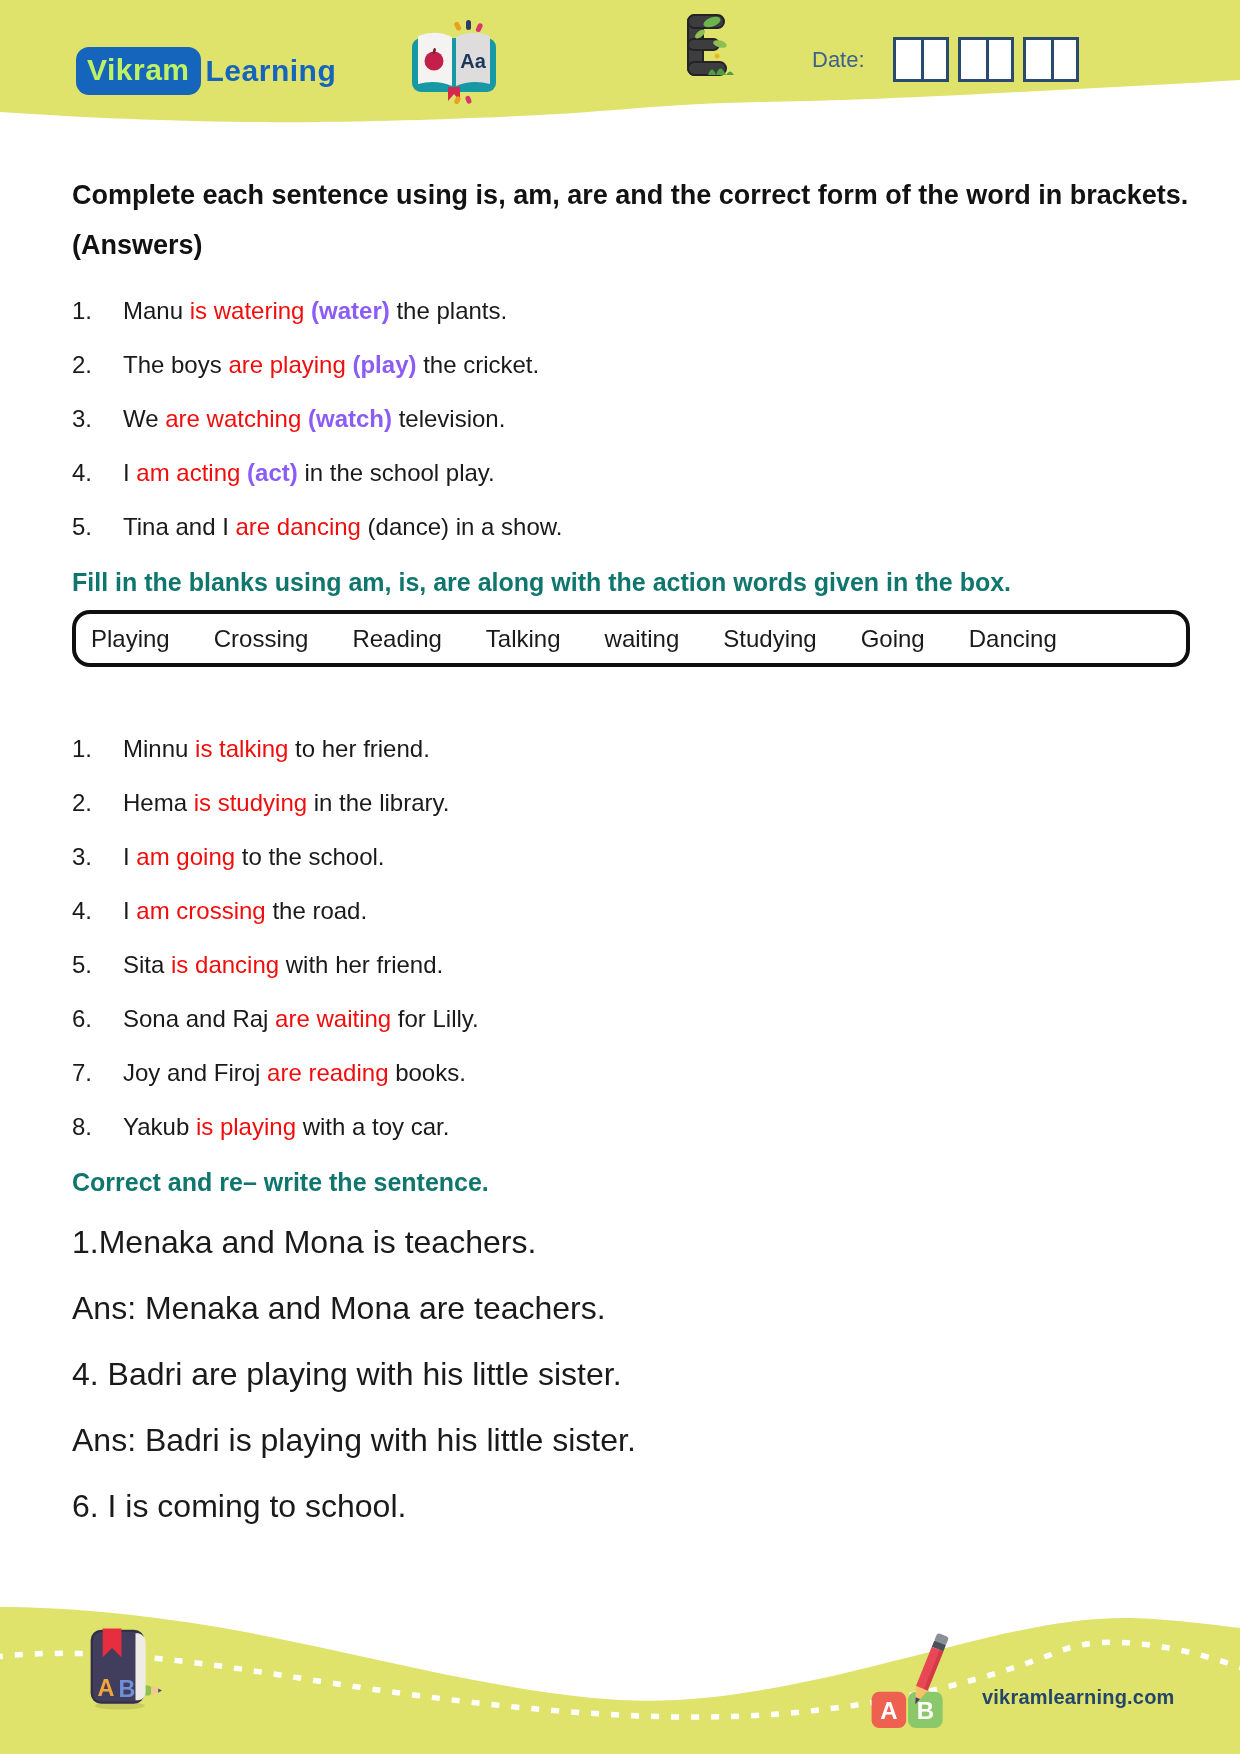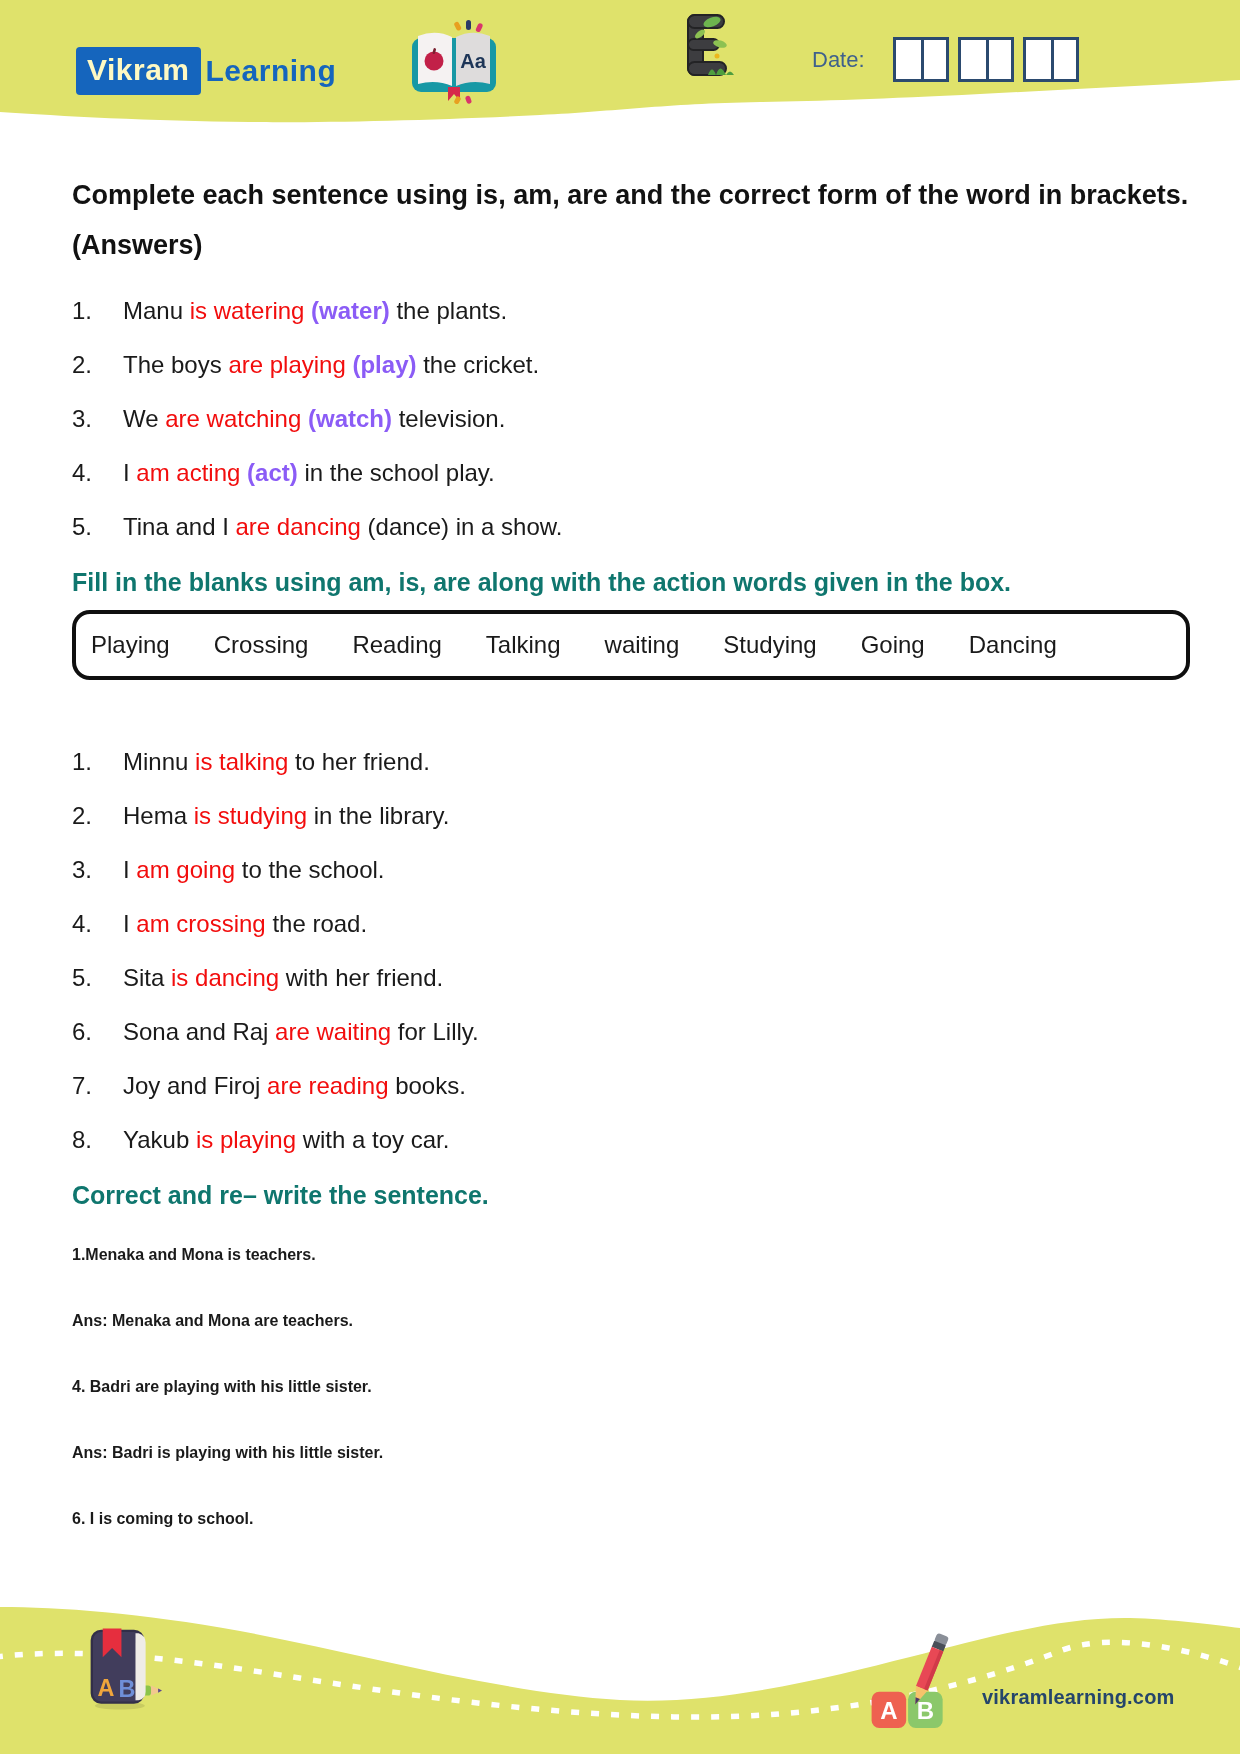--- a/index.html
+++ b/index.html
@@ -11,22 +11,22 @@
   .page{
     position:relative; width:1240px; height:1754px; background:#ffffff;
     margin:0 auto; overflow:hidden;
     font-family:"Liberation Sans", sans-serif; color:var(--text-black);
   }
   svg{display:block;}
   
   .header-wave{position:absolute;left:0;top:0;}
   .brand{position:absolute;left:76px;top:47px;display:flex;align-items:center;white-space:nowrap;}
   .brand-box{
-    background:var(--brand-blue);color:#fef9c3;font-weight:bold;font-size:30px;
-    padding:6px 11px 8px;border-radius:4px;letter-spacing:.5px;
+    background:var(--brand-blue);color:#bef264;font-weight:bold;font-size:30px;
+    padding:6px 11px 8px;border-radius:13px;letter-spacing:.5px;
   }
   .brand-rest{color:var(--brand-blue);font-weight:bold;font-size:30px;margin-left:5px;letter-spacing:.5px;}
   .icon-book{position:absolute;left:408px;top:20px;}
   .icon-eco{position:absolute;left:682px;top:12px;}
   .date-area{position:absolute;left:812px;top:37px;display:flex;align-items:center;}
   .date-label{color:var(--date-navy);font-size:22px;line-height:45px;margin-right:28px;}
   .date-group{display:flex;border:3px solid var(--navy);background:#fff;margin-right:9px;}
   .date-cell{width:25px;height:39px;background:#fff;}
   .date-cell + .date-cell{border-left:3px solid var(--navy);}
   
@@ -34,27 +34,27 @@
   .title{font-size:27px;font-weight:bold;line-height:50px;color:#121212;}
   .numlist{margin-top:27px;}
   .numlist .li{font-size:24px;line-height:28px;margin-bottom:26px;}
   .num{display:inline-block;width:51px;}
   .seg-n{color:var(--text-black);}
   .seg-r{color:var(--answer-red);}
   .seg-b{color:#8b5cf6;font-weight:bold;}
   .sec-heading{font-size:25px;line-height:30px;font-weight:bold;color:#0f766e;}
   .h-fill{margin-top:24px;}
   .word-box{
-    margin-top:13px;height:70px;border:4px solid #0f0f0f;border-radius:18px;
+    margin-top:13px;height:57px;border:4px solid #0f0f0f;border-radius:18px;
     display:flex;align-items:center;gap:44px;padding:0 15px;font-size:24px;
   }
   .list2{margin-top:68px;}
   .h-correct{margin-top:24px;}
   .paras{margin-top:31px;}
-  .paras p{font-size:16px;line-height:28px;margin:0 0 38px;font-weight:bold;}
+  .paras p{font-size:32px;line-height:28px;margin:0 0 38px;}
   
   .footer-wave{position:absolute;left:0;top:1479px;}
   .icon-footer-book{position:absolute;left:84px;top:1615px;}
   .icon-ab-blocks{position:absolute;left:862px;top:1630px;}
   .site-url{
     position:absolute;left:982px;top:1686px;font-size:20px;font-weight:bold;
     color:#25456b;letter-spacing:.2px;
   }
 </style>
 </head>

